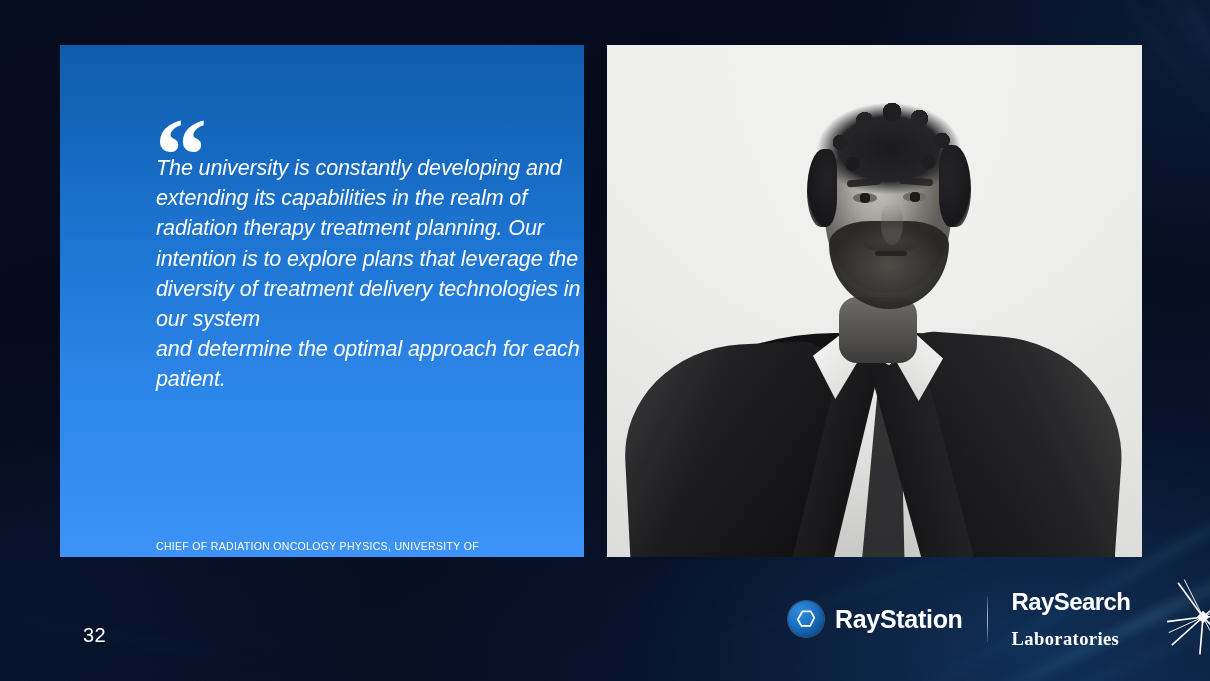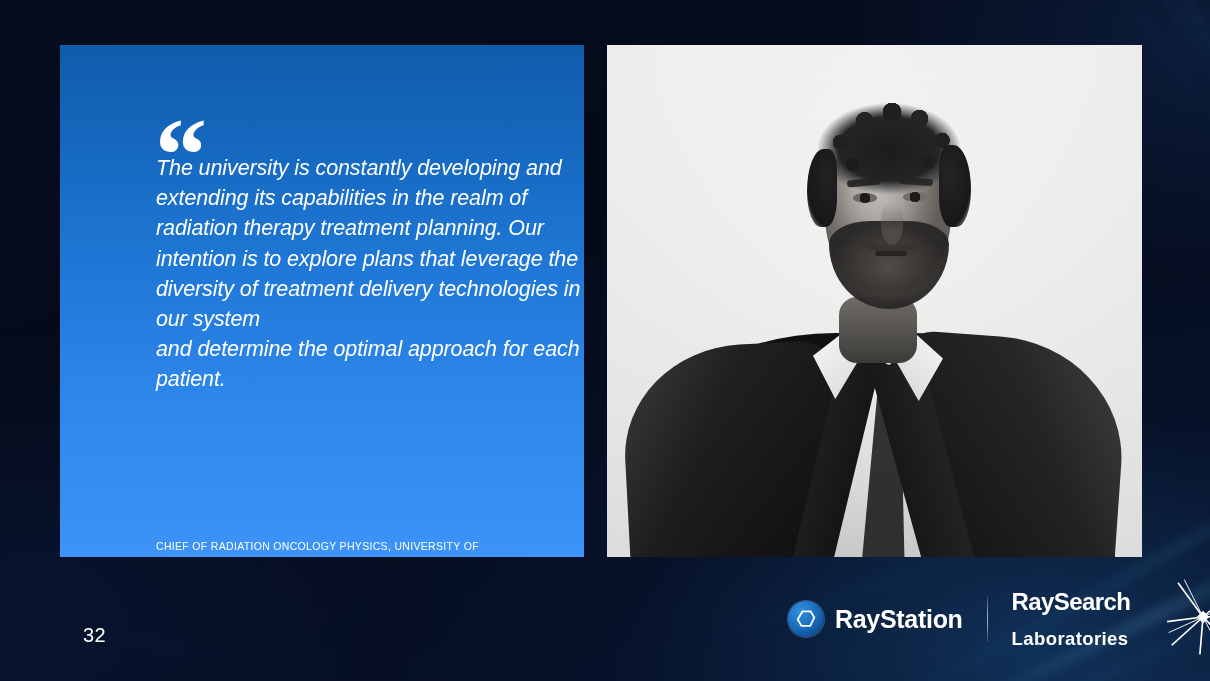--- a/index.html
+++ b/index.html
@@ -242,21 +242,21 @@
     color:#ffffff; font-size:25px; font-weight:700;
     letter-spacing:-0.3px; line-height:1;
   }
   #logo-divider {
     width:1px; height:46px; margin:0 24px;
     background:linear-gradient(180deg, rgba(200,220,245,.15) 0%, rgba(205,222,245,.72) 40%, rgba(205,222,245,.72) 60%, rgba(200,220,245,.15) 100%);
   }
   #raysearch-logo { display:flex; align-items:center;gap:40px; }
   #raysearch-wordmark { color:#ffffff; line-height:1; }
   #raysearch-line1 { font-size:24px; font-weight:700; letter-spacing:-0.6px; display:block; }
-  #raysearch-line2 { font-size:18.5px; font-weight:700; letter-spacing:.4px; display:block; margin-top:16px; }
+  #raysearch-line2 { font-size:18.5px; font-weight:700; letter-spacing:.4px; display:block; margin-top:16px;font-family:Liberation Serif, serif; }
   #raysearch-mark { margin-left:-6px; }
 </style>
 </head>
 <body>
 
 <div id="slide-bg">
   <div class="streak s1"></div>
   <div class="streak s2"></div>
   <div class="streak s3"></div>
   <div class="streak s4"></div>

